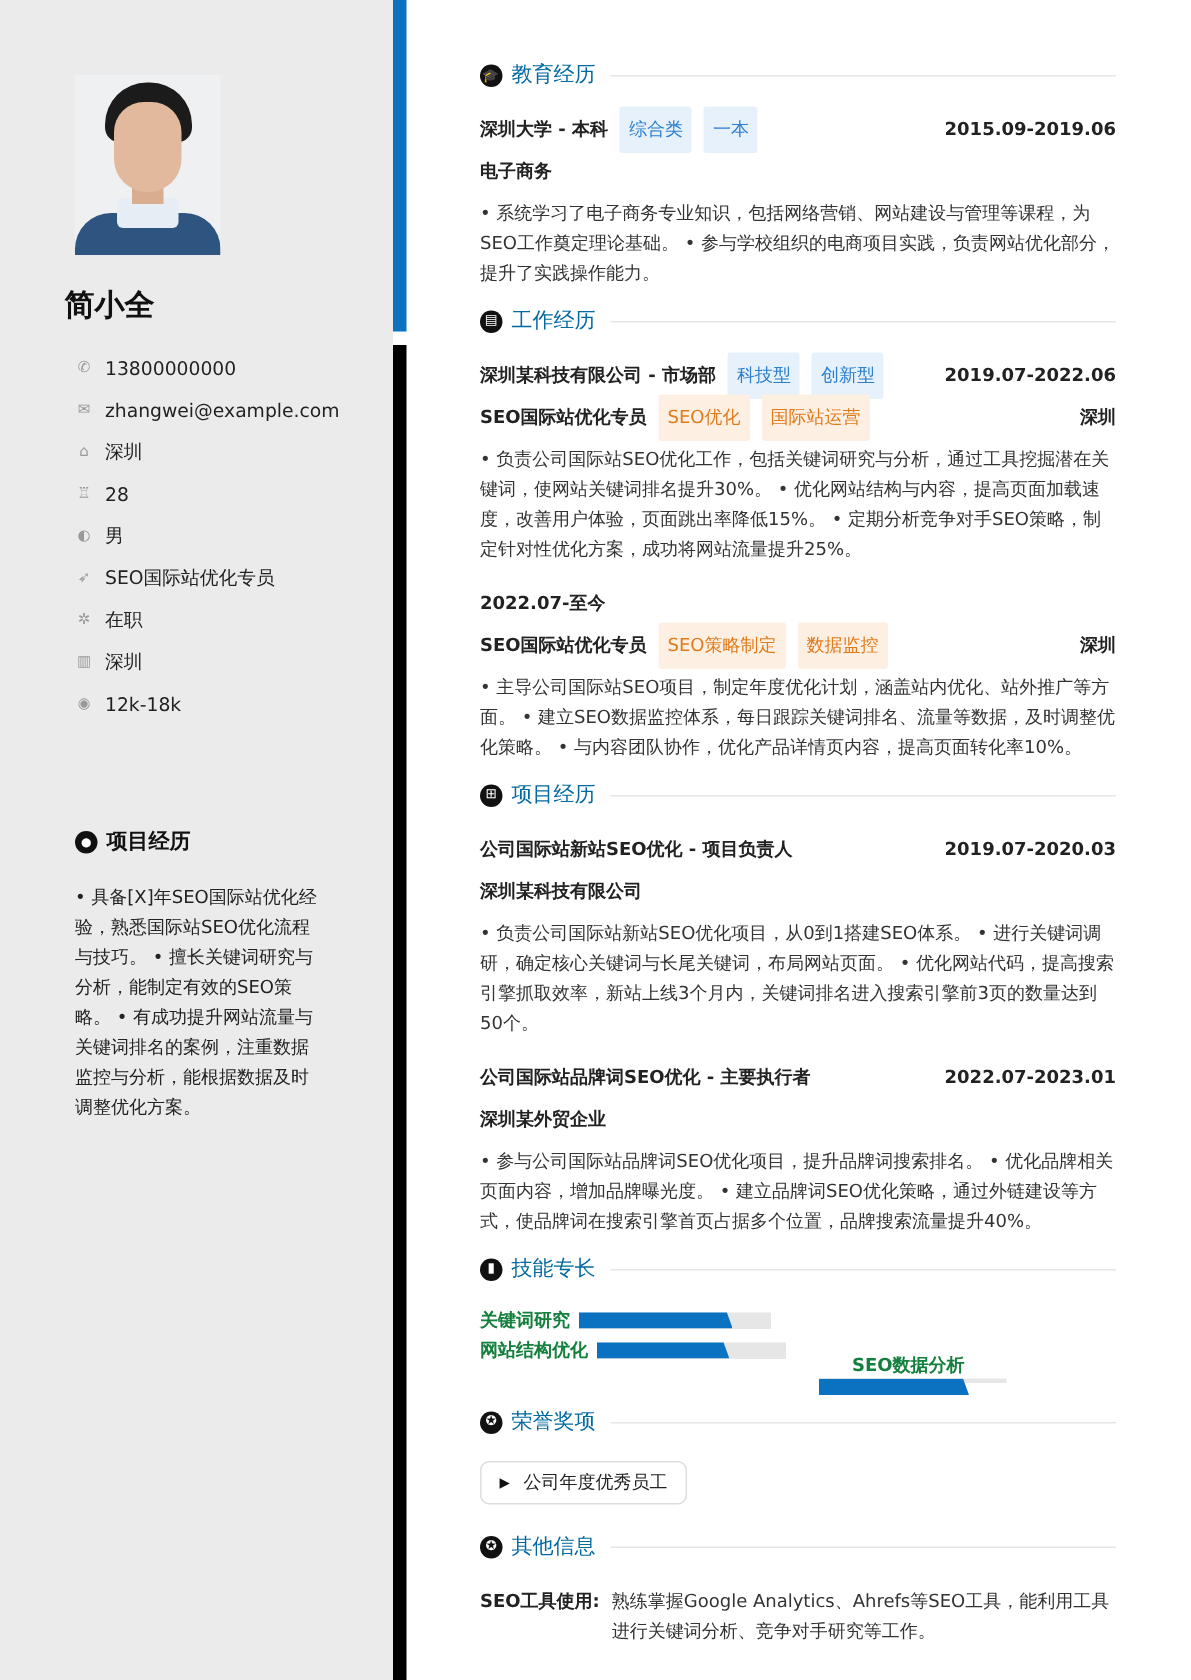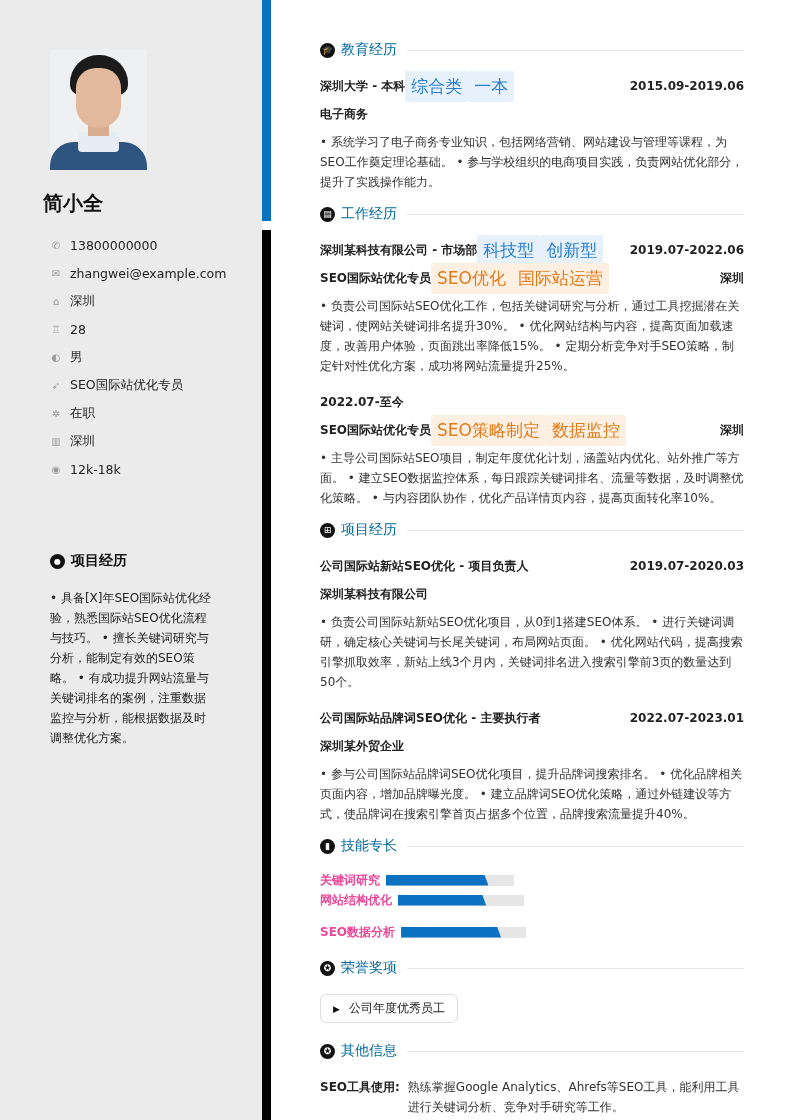--- a/index.html
+++ b/index.html
@@ -28,29 +28,29 @@
 
   .main { position: absolute; left: 320px; top: 38px; width: 424px; }
   .section-head { display: flex; align-items: center; height: 24px; }
   .sec-icon { width: 15px; height: 15px; border-radius: 50%; background: #111; color: #fff; font-size: 9px; display: inline-flex; align-items: center; justify-content: center; margin-right: 6px; flex: none; }
   .sec-title { font-size: 14px; font-weight: normal; color: #0369a1; white-space: nowrap; }
   .sec-line { flex: 1; height: 1px; background: #e6e6e6; margin-left: 10px; }
 
   .row { display: flex; align-items: center; justify-content: space-between; height: 20px; }
   .row-left { display: flex; align-items: center; }
   .bold { font-size: 12px; font-weight: bold; color: #222; white-space: nowrap; }
-  .tag { font-size: 17px; padding: 8px 6px; border-radius: 2px; line-height: 15px; white-space: nowrap; }
+  .tag { font-size: 12px; padding: 8px 6px; margin-left: 8px; border-radius: 2px; line-height: 15px; white-space: nowrap; }
   .tag.blue { background: #e6f1fb; color: #2a7fcf; }
   .tag.orange { background: #fdf0e3; color: #e07b1c; }
   .date { font-size: 12px; font-weight: bold; color: #222; }
   .desc { font-size: 12px; line-height: 20px; color: #333; }
 
   .skills { display: flex; flex-wrap: wrap; }
   .skill { display: flex; align-items: center; height: 20px; margin-right: 22px; }
-  .skill-label { font-size: 12px; font-weight: bold; color: #ec4899; margin-right: 6px; white-space: nowrap; }
+  .skill-label { font-size: 12px; font-weight: bold; color: #15803d; margin-right: 6px; white-space: nowrap; }
   .skill-track { position: relative; height: 11px; background: #e6e6e6; }
   .skill-fill { position: absolute; left: 0; top: 0; height: 11px; background: #0a72c0; clip-path: polygon(0 0, calc(100% - 4px) 0, 100% 100%, 0 100%); }
 
   .award-chip { display: inline-flex; align-items: center; height: 29px; padding: 0 12px 0 12px; border: 1px solid #ddd; border-radius: 6px; font-size: 12px; color: #222; }
   .award-chip .tri { font-size: 9px; margin-right: 9px; color: #111; }
 
   .other-row { display: flex; font-size: 12px; line-height: 20px; }
   .other-label { font-weight: bold; color: #222; white-space: nowrap; margin-right: 8px; }
   .other-value { color: #333; }
 </style>
@@ -237,21 +237,21 @@
           <div class="skill-track" style="width: 128px;">
             <div class="skill-fill" style="width: 80%;"></div>
           </div>
         </div>
         <div class="skill">
           <span class="skill-label">网站结构优化</span>
           <div class="skill-track" style="width: 126px;">
             <div class="skill-fill" style="width: 70%;"></div>
           </div>
         </div>
-        <div class="skill" style="margin-top: 12px;">
+        <div class="skill" style="margin-top: 12px; flex-direction: column;">
           <span class="skill-label">SEO数据分析</span>
           <div class="skill-track" style="width: 125px;">
             <div class="skill-fill" style="width: 80%;"></div>
           </div>
         </div>
       </div>
   </section>
 
   <div style="height:14px"></div>
 

